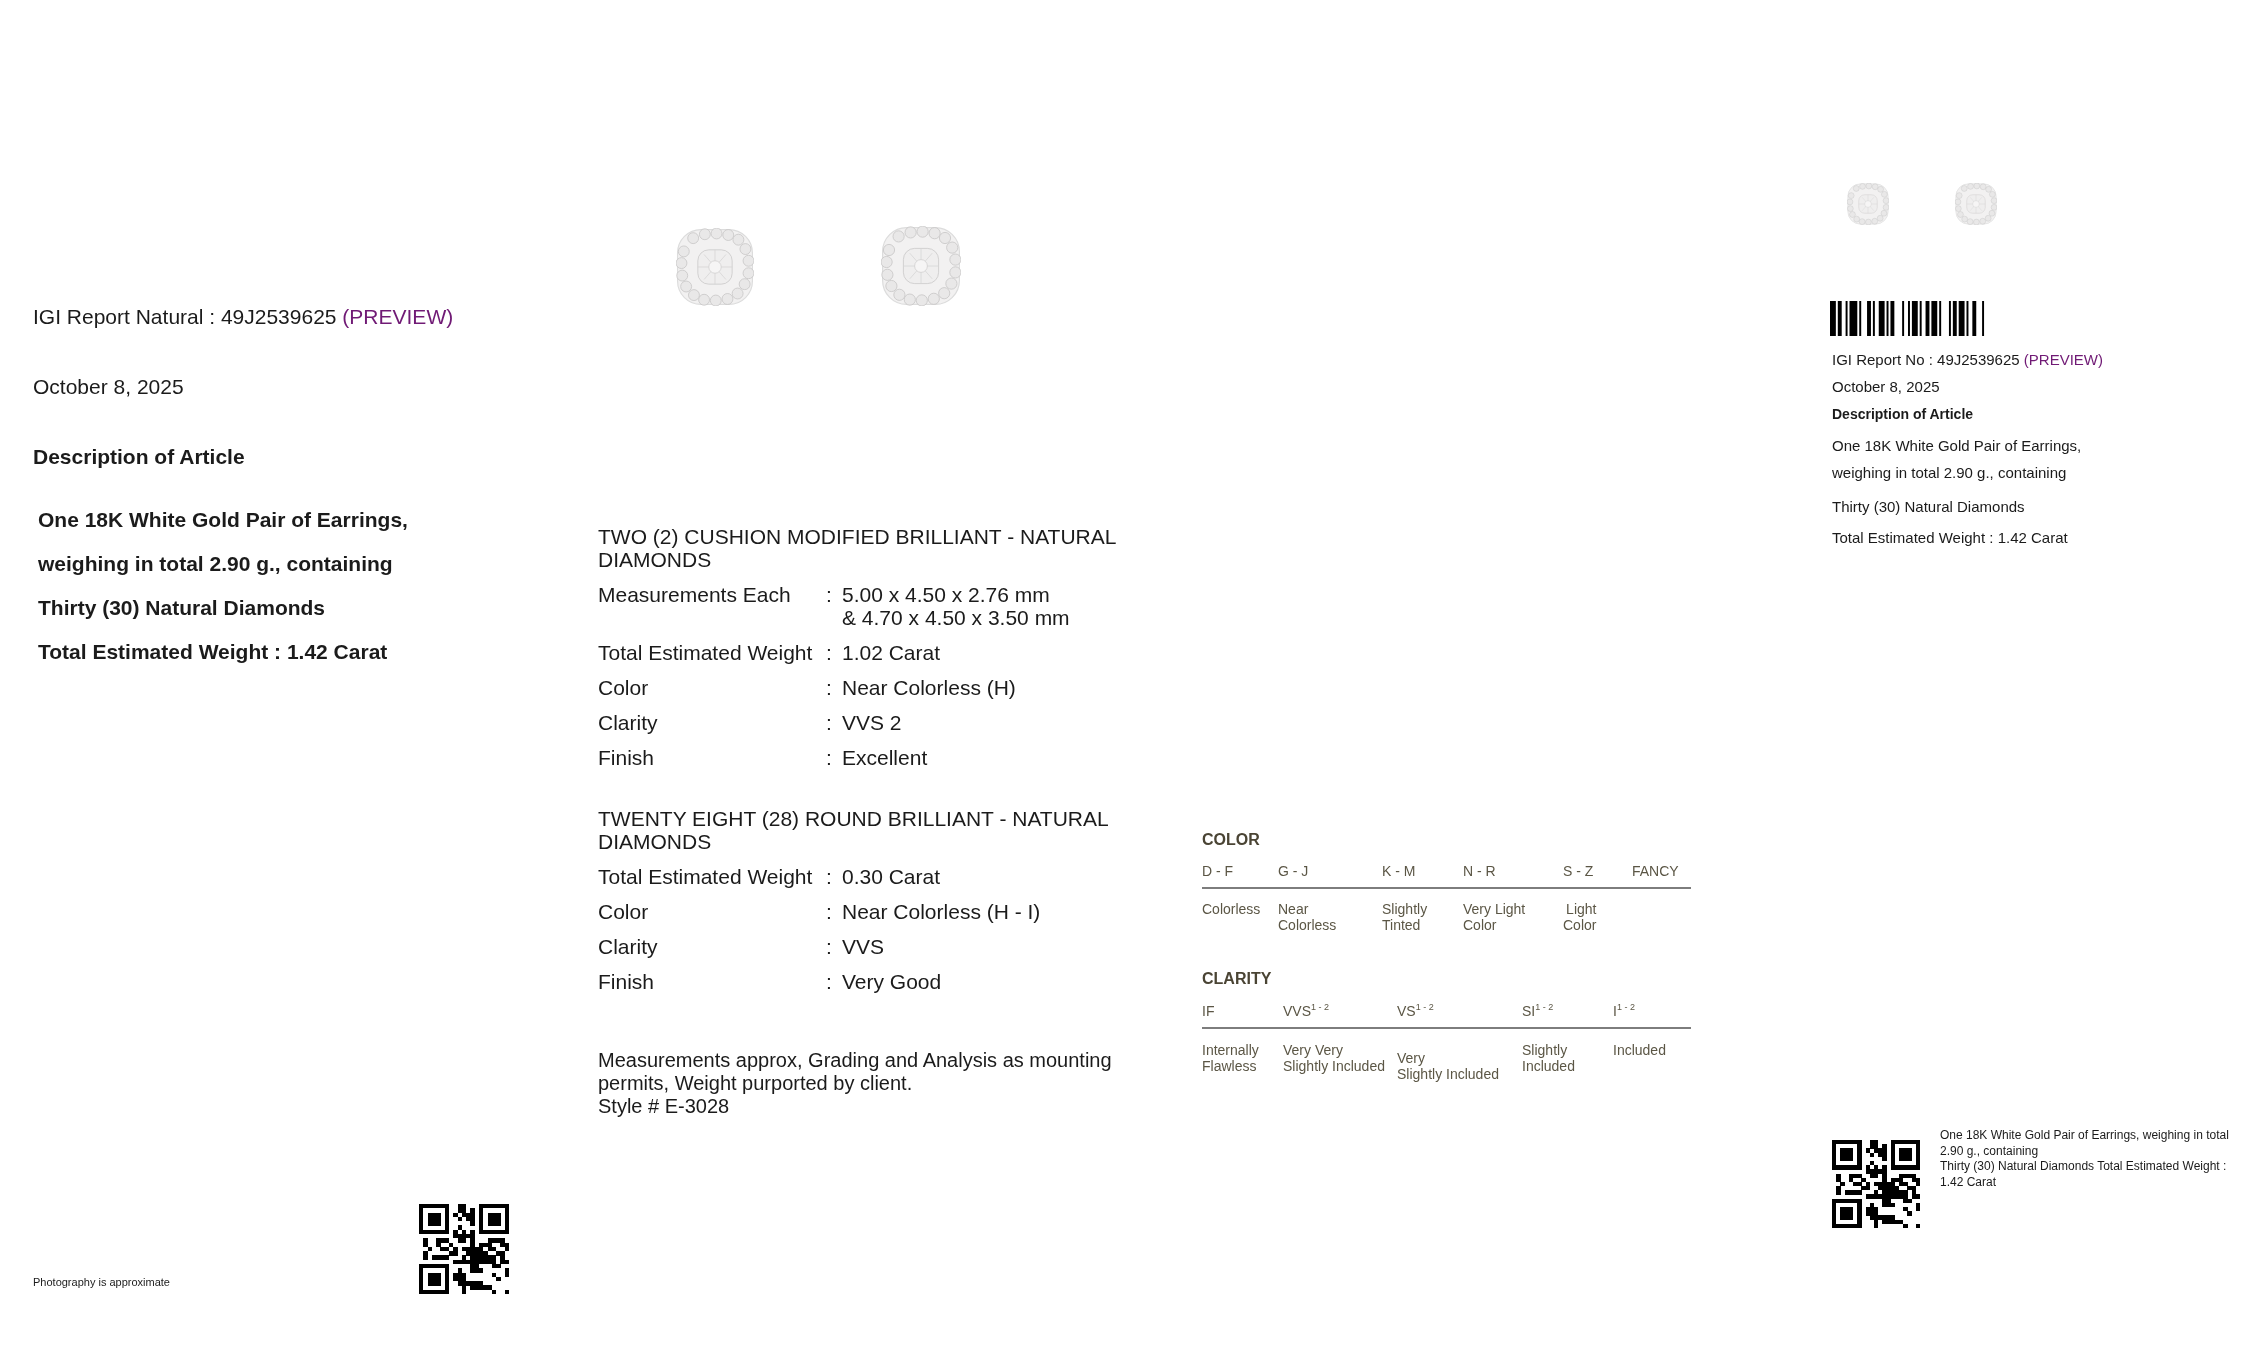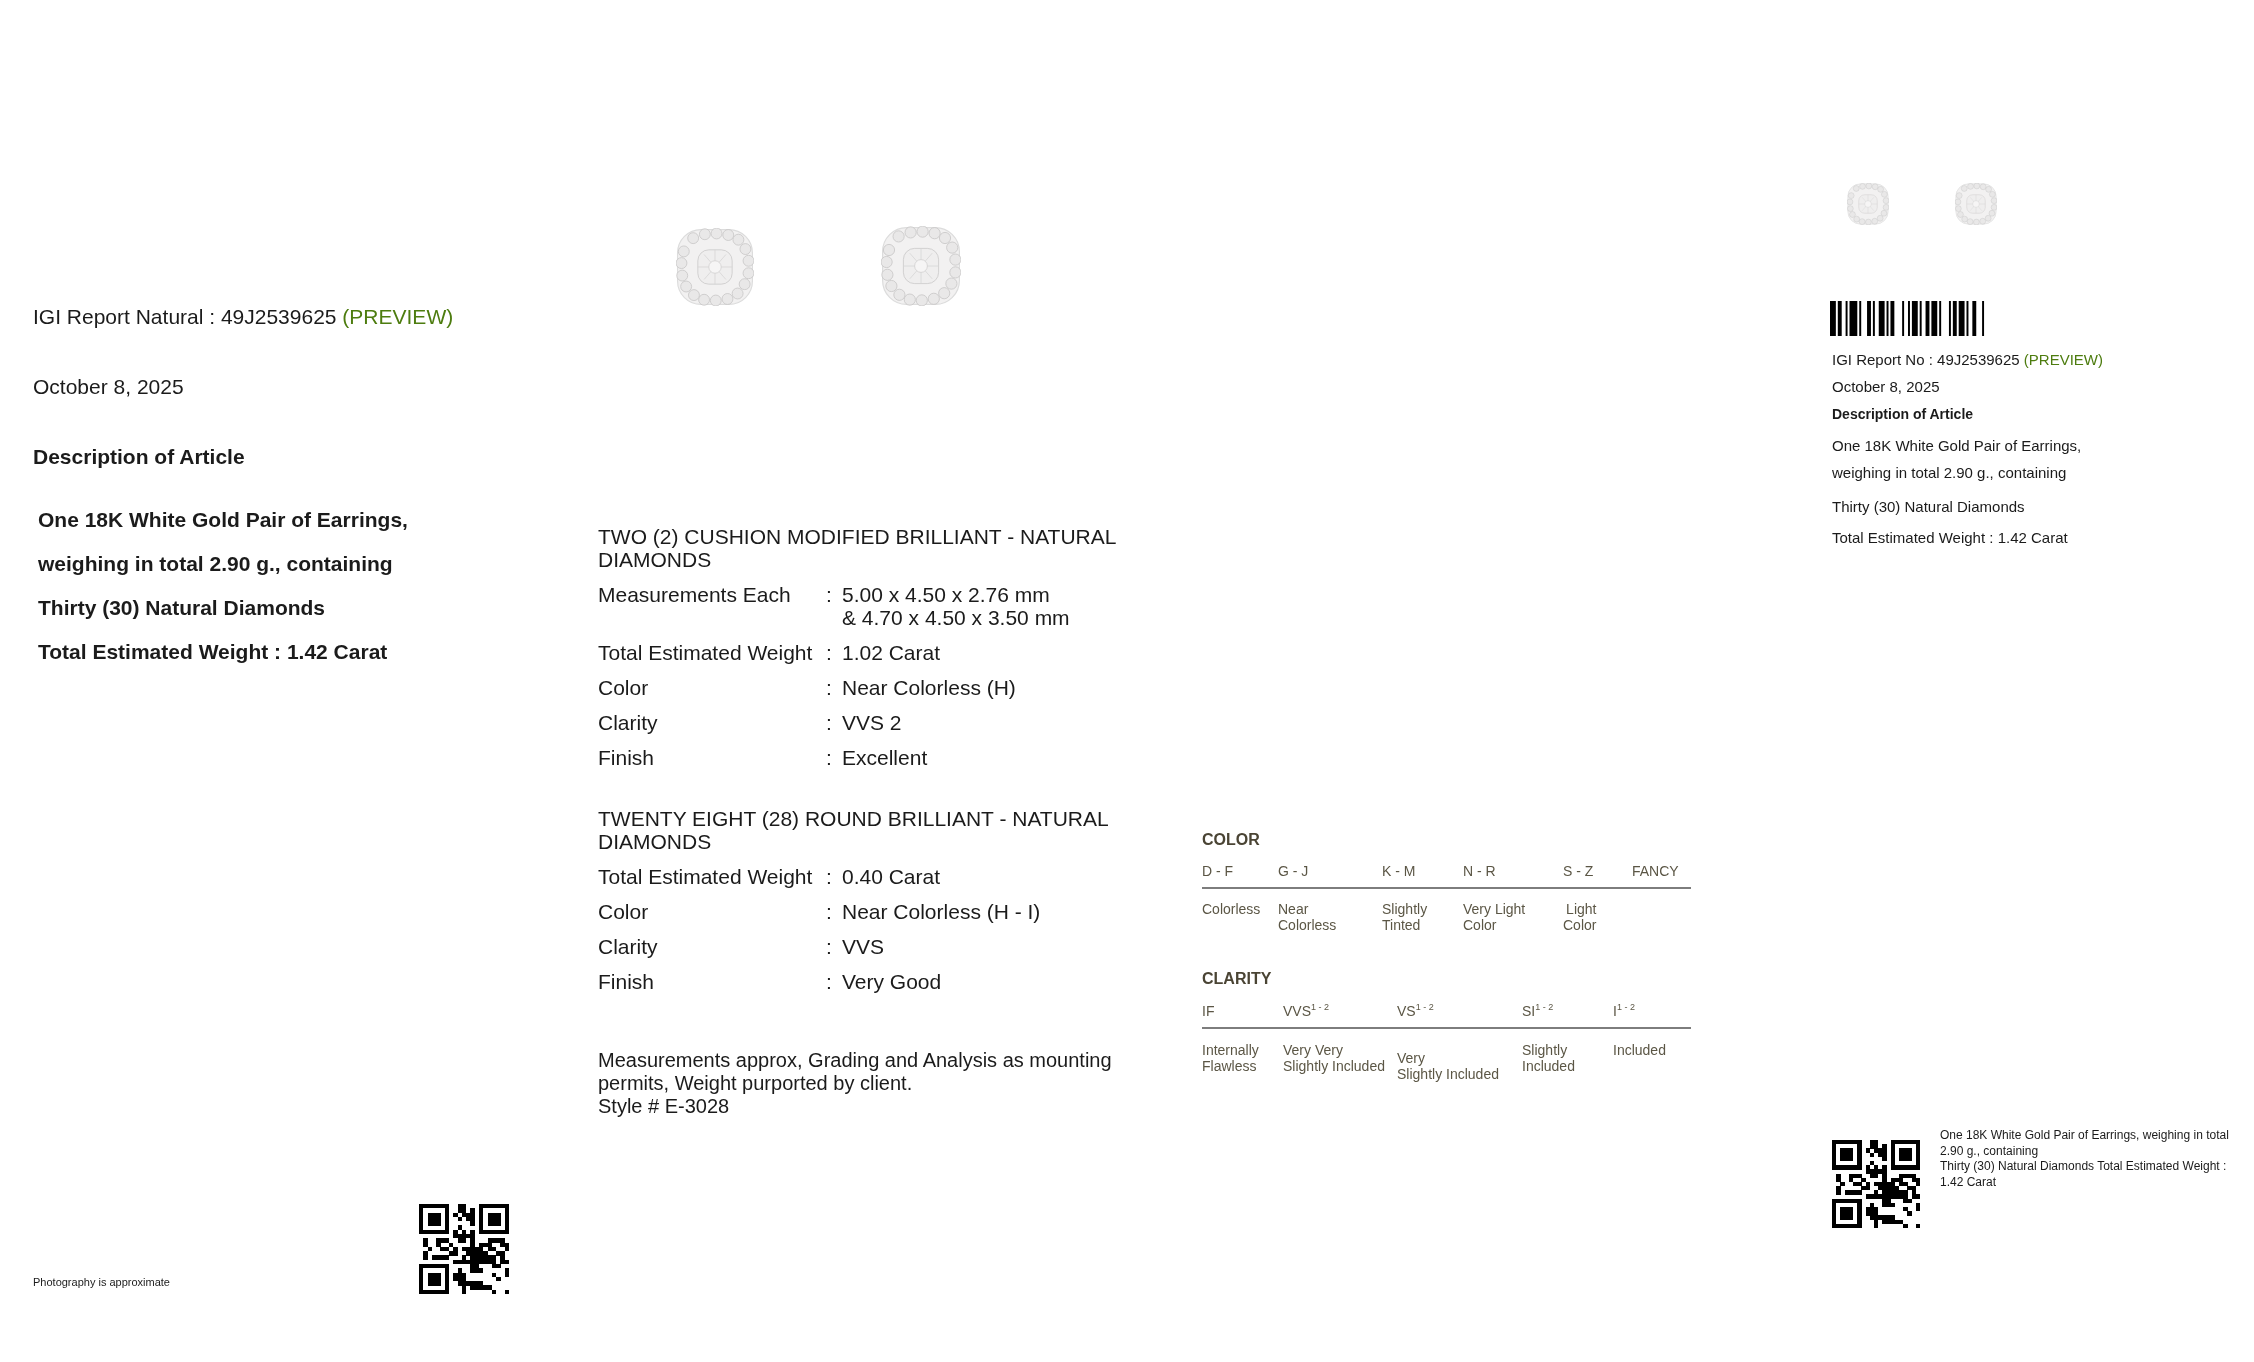--- a/index.html
+++ b/index.html
@@ -1,21 +1,21 @@
 <!DOCTYPE html>
 <html><head>
 <meta charset="utf-8">
 <style>
   html,body{margin:0;padding:0;background:#ffffff;}
   .page{
     position:relative;width:2254px;height:1362px;background:#ffffff;
     font-family:"Liberation Sans","DejaVu Sans",sans-serif;color:#1b1b1b;overflow:hidden;
   }
   .abs{position:absolute;}
-  .preview{color:#4d7c0f;}
+  .preview{color:#701a75;}
 
   
   .report-line{font-size:21px;}
   .date-line{font-size:21px;}
   .desc-heading{font-size:21px;font-weight:bold;}
   .desc-lines{font-size:21px;font-weight:bold;}
   .desc-lines .dline{line-height:44px;white-space:nowrap;}
   .photo-note{font-size:11px;}
 
   
@@ -358,21 +358,21 @@
   </div>
 
   <div class="abs section" style="left:598px;top:807px;">
     <div class="section-heading">
       <div>TWENTY EIGHT (28) ROUND BRILLIANT - NATURAL</div>
       <div>DIAMONDS</div>
     </div>
     <div class="spec-row">
       <div>Total Estimated Weight</div>
       <div class="colon">:</div>
-      <div>0.40 Carat</div>
+      <div>0.30 Carat</div>
     </div>
     <div class="spec-row">
       <div>Color</div>
       <div class="colon">:</div>
       <div>Near Colorless (H - I)</div>
     </div>
     <div class="spec-row">
       <div>Clarity</div>
       <div class="colon">:</div>
       <div>VVS</div>

